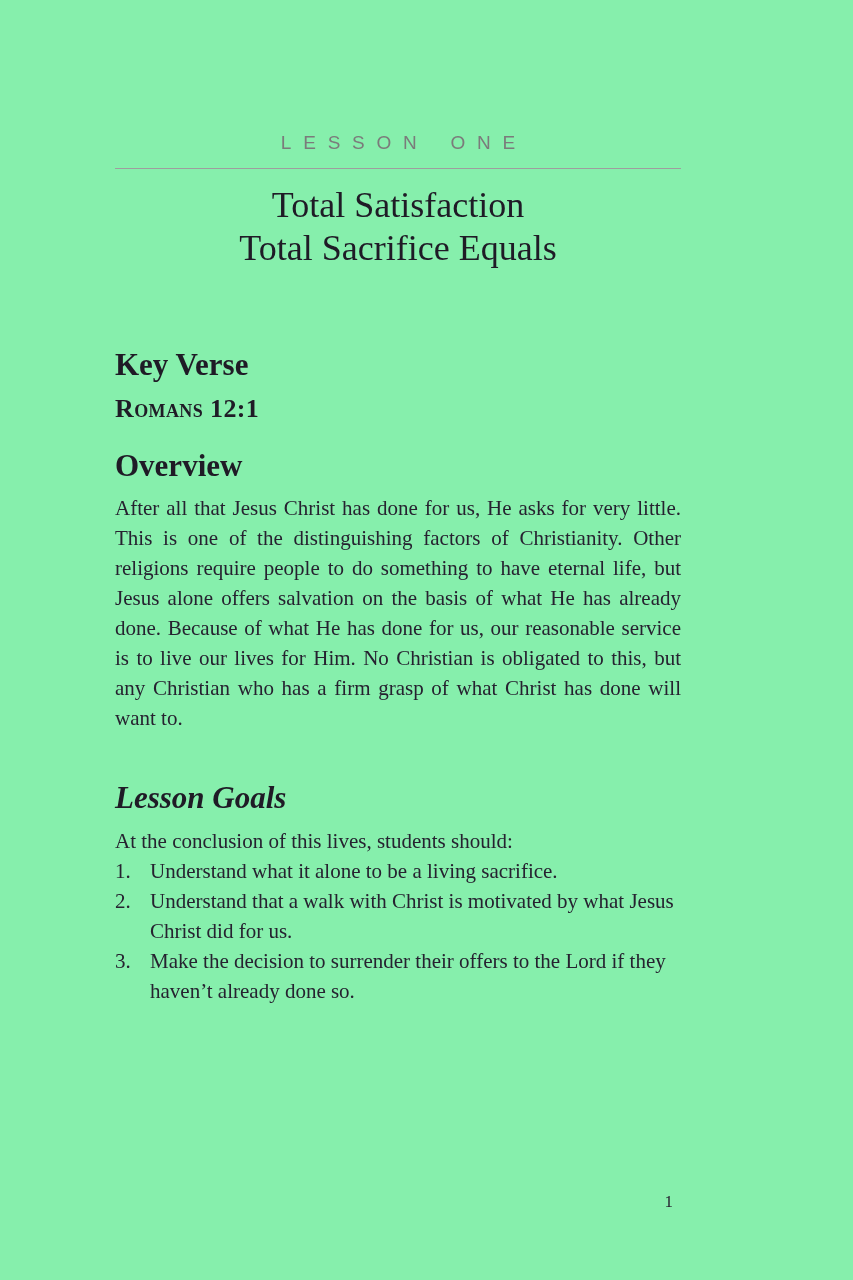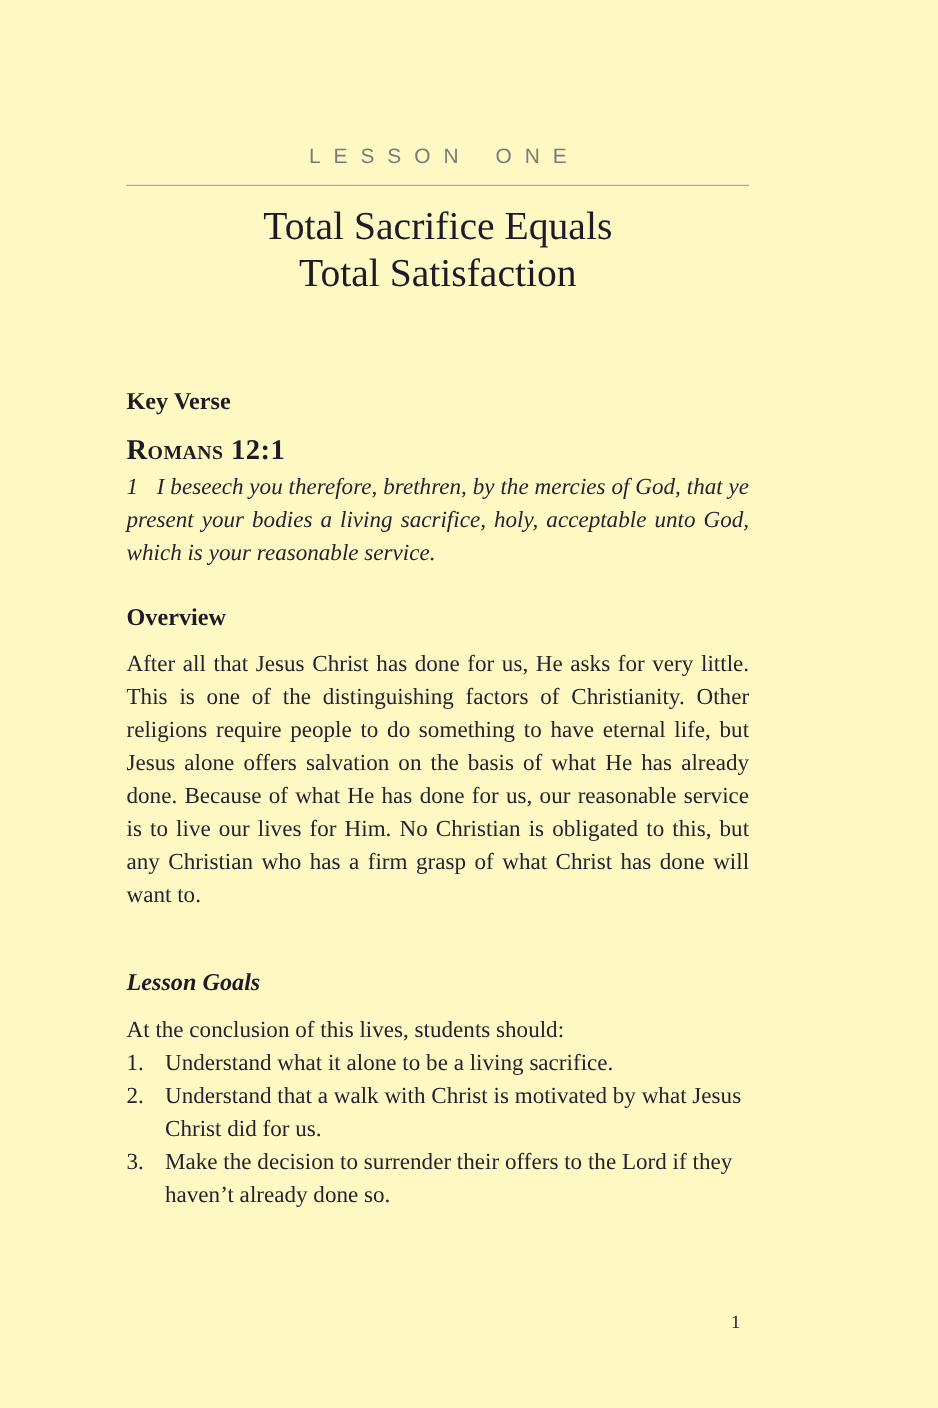--- a/index.html
+++ b/index.html
@@ -1,21 +1,21 @@
 <!DOCTYPE html>
 <html><head>
 <meta charset="utf-8">
 <style>
   * { margin: 0; padding: 0; box-sizing: border-box; }
   html, body { background: #ffffff; }
   .page {
     position: relative;
     width: 853px;
     height: 1280px;
-    background: #fef9c3;
+    background: #86efac;
     overflow: hidden;
     font-family: "Liberation Serif", serif;
     color: #262230;
   }
   .content {
     position: absolute;
     left: 115px;
     top: 0;
     width: 566px;
     padding-top: 131px;
@@ -38,21 +38,21 @@
   }
   .title {
     margin-top: 15px;
     font-size: 36px;
     line-height: 43px;
     text-align: center;
     color: #1f1b26;
     font-weight: 400;
   }
   .section-heading {
-    font-size: 22px;
+    font-size: 31px;
     line-height: 32px;
     font-weight: 700;
     color: #1f1b26;
   }
   .kv-heading { margin-top: 79px; }
   .ov-heading { margin-top: 28px; }
   .lg-heading { margin-top: 49px; font-style: italic; }
   .verse-ref {
     margin-top: 15px;
     font-size: 26px;
@@ -99,29 +99,28 @@
 <body>
 
 <div class="page">
   <div class="content">
 
     <div class="eyebrow">LESSON ONE</div>
 
     <hr class="rule">
 
     <div class="title">
+      <div>Total Satisfaction</div>
       <div>Total Sacrifice Equals</div>
-      <div>Total Satisfaction</div>
     </div>
 
     <h2 class="section-heading kv-heading">Key Verse</h2>
 
     <div class="verse-ref">Romans 12:1</div>
 
-    <p class="body-text verse-text"><span class="verse-num">1</span><span>I beseech you therefore, brethren, by the mercies of God, that ye present your bodies a living sacrifice, holy, acceptable unto God, which is your reasonable service.</span></p>
 
     <h2 class="section-heading ov-heading">Overview</h2>
 
     <p class="body-text ov-body">After all that Jesus Christ has done for us, He asks for very little. This is one of the distinguishing factors of Christianity. Other religions require people to do something to have eternal life, but Jesus alone offers salvation on the basis of what He has already done. Because of what He has done for us, our reasonable service is to live our lives for Him. No Christian is obligated to this, but any Christian who has a firm grasp of what Christ has done will want to.</p>
 
     <h2 class="section-heading lg-heading">Lesson Goals</h2>
 
     <p class="body-text lg-intro">At the conclusion of this lives, students should:</p>
 
     <div class="body-text goal-row">

